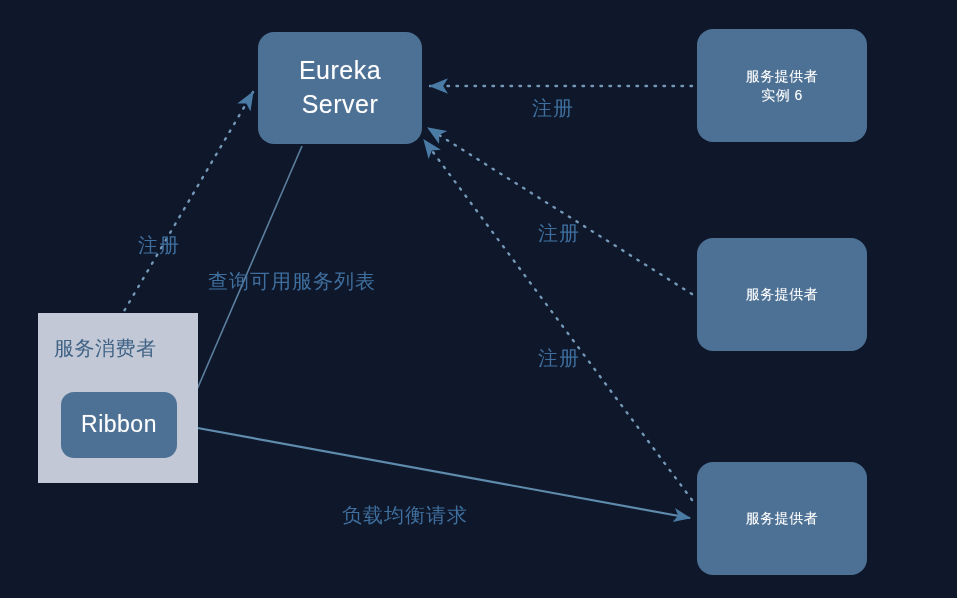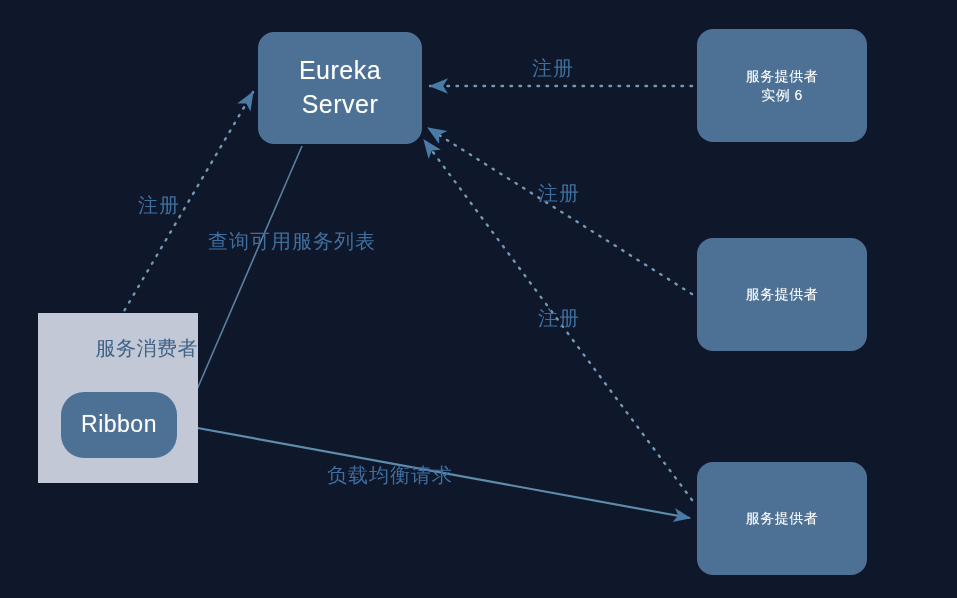--- a/index.html
+++ b/index.html
@@ -54,48 +54,49 @@
 
   #consumer-group {
     position: absolute;
     left: 38px; top: 313px;
     width: 160px; height: 170px;
     background: #c2c8d6;
     z-index: 2;
   }
   #consumer-label {
     position: absolute;
-    left: 0; top: 22px;
+    left: 16px; top: 22px;
     width: 160px;
-    text-align: right;
+    text-align: left;
     color: #3f6285;
     font-size: 20px;
     letter-spacing: 0.5px;
   }
   #node-ribbon {
     left: 61px; top: 392px; width: 116px; height: 66px;
     font-size: 23px;
-    border-radius: 23px;
+    border-radius: 13px;
   }
 
   .edge-label {
     position: absolute;
     color: #3f6f9e;
     font-size: 20px;
     letter-spacing: 1px;
     white-space: nowrap;
     z-index: 4;
     background: rgba(255,255,255,0.0);
+    margin-top: 40px;
   }
   #label-reg-consumer { left: 138px; top: 192px; }
   #label-query        { left: 208px; top: 228px; }
   #label-reg-1        { left: 532px; top: 55px; }
   #label-reg-2        { left: 538px; top: 180px; }
   #label-reg-3        { left: 538px; top: 305px; }
-  #label-lb           { left: 327px; top: 462px; }
+  #label-lb           { left: 342px; top: 462px; }
 </style>
 </head>
 <body>
 
 <div id="canvas">
 
   <svg id="edges" viewBox="0 0 957 598" xmlns="http://www.w3.org/2000/svg">
     <defs>
       <marker id="arrow-solid" markerWidth="9" markerHeight="9" refX="7.5" refY="3.2" orient="auto" markerUnits="strokeWidth">
         <path d="M0,0 L8,3.2 L0,6.4 L2,3.2 z" fill="#4a7ba5"></path>

